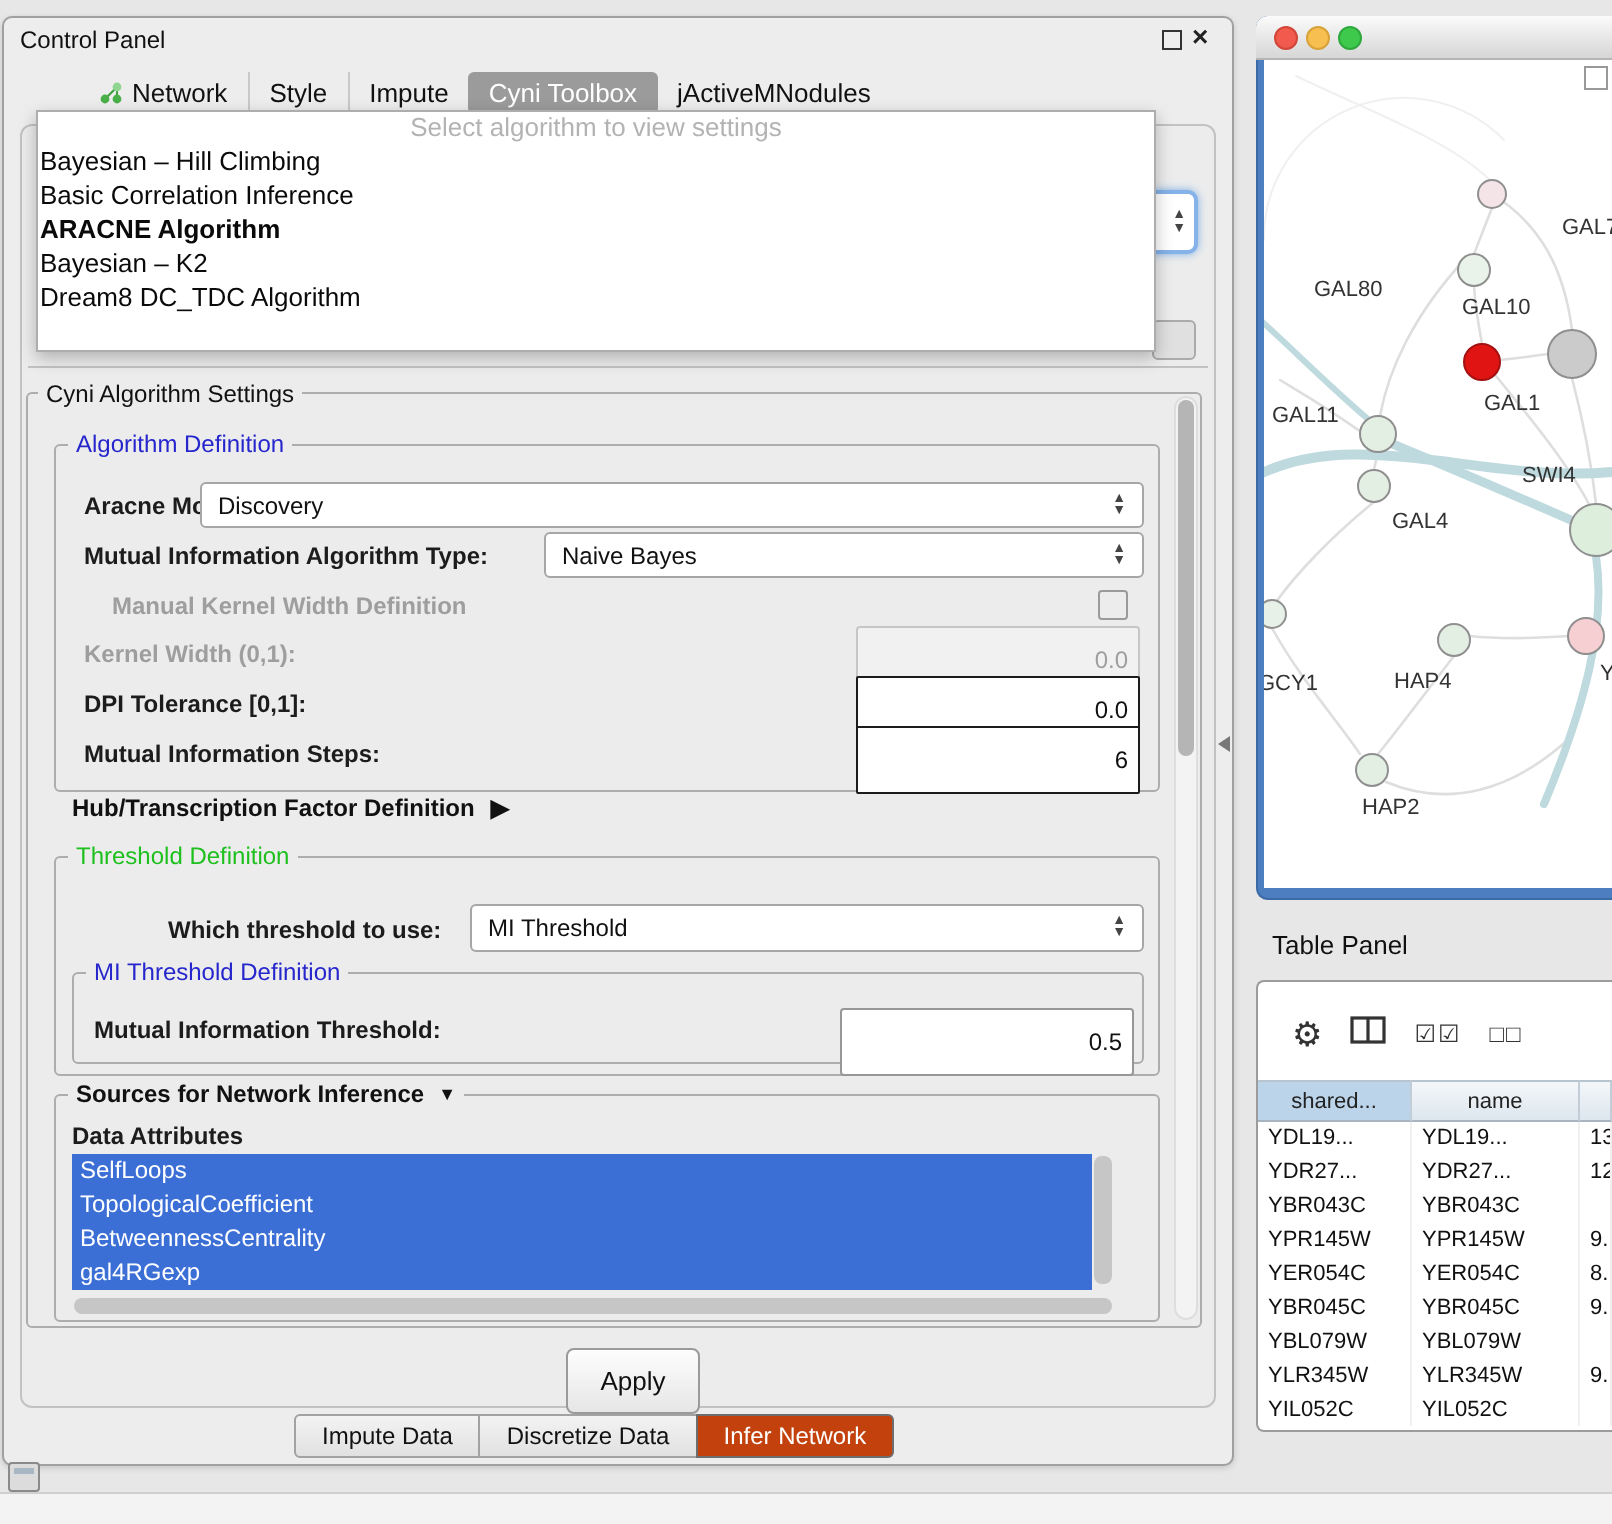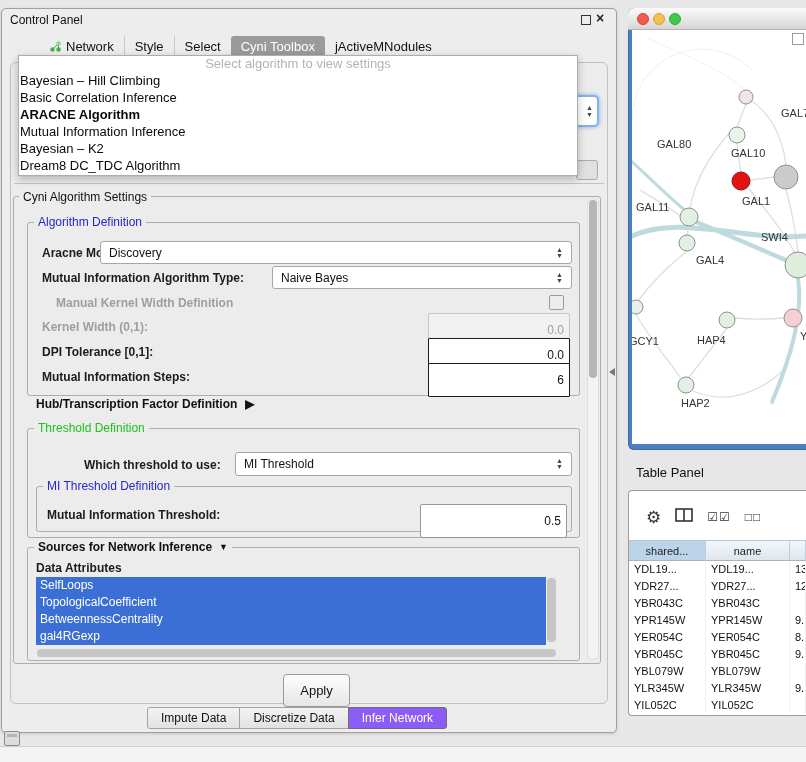--- a/index.html
+++ b/index.html
@@ -87,21 +87,21 @@
 
   #settings-scroll-track{left:587px;top:198px;width:12px;height:462px;background:#f3f3f3;border:1px solid #dedede;border-radius:6px;}
   #settings-scroll-thumb{left:589px;top:200px;width:8px;height:178px;background:#b5b5b5;border-radius:4px;}
 
   #apply-btn{left:270px;top:674px;width:67px;height:33px;background:linear-gradient(#fdfdfd,#e6e6e6);border:1px solid #9a9a9a;border-radius:4px;font-size:13px;color:#111;display:flex;align-items:center;justify-content:center;margin-left:13px;}
 
   #bottom-tabs{left:147px;top:707px;height:22px;display:flex;}
   .btab{padding:0 13px;line-height:20px;border:1px solid #a2a2a2;background:linear-gradient(#f3f3f3,#e1e1e1);font-size:12px;color:#111;margin-left:-1px;white-space:nowrap;}
   .btab:first-child{border-radius:3px 0 0 3px;margin-left:0;}
   .btab:last-child{border-radius:0 3px 3px 0;}
-  .btab.active{background:#8b5cf6;color:#fff;border-color:#6d6d6d;}
+  .btab.active{background:#c2410c;color:#fff;border-color:#6d6d6d;}
 
   #splitter-handle{left:609px;top:368px;width:0;height:0;border-top:4px solid transparent;border-bottom:4px solid transparent;border-right:6px solid #777;}
 
   
   #net-window{left:628px;top:8px;width:178px;height:442px;background:#4d7fc0;border:1px solid #3c6aa6;border-right:none;border-radius:6px 0 0 6px;}
   #net-titlebar{left:628px;top:8px;width:178px;height:22px;background:linear-gradient(#fbfbfb,#d6d6d6);border-bottom:1px solid #b5b5b5;border-radius:6px 0 0 0;}
   .tlight{position:absolute;width:12px;height:12px;border-radius:50%;top:13px;}
   #tl-red{left:637px;background:#f25a4e;border:1px solid #d14638;}
   #tl-yellow{left:653px;background:#f6bf4f;border:1px solid #d8a23a;}
   #tl-green{left:669px;background:#3ec94d;border:1px solid #2ea83c;}
@@ -148,21 +148,21 @@
             <circle cx="8.5" cy="2.5" r="2.2" fill="#8fd48f"></circle>
             <circle cx="8.5" cy="8.5" r="2.2" fill="#49b049"></circle>
           </svg>
         </span>
         <span>Network</span>
       </div>
       <div class="tab">
         <span>Style</span>
       </div>
       <div class="tab">
-        <span>Select</span>
+        <span>Impute</span>
       </div>
       <div class="tab active">
         <span>Cyni Toolbox</span>
       </div>
       <div class="tab">
         <span>jActiveMNodules</span>
       </div>
     </div>
 
   <div class="abs" id="cp-body-frame"></div>
@@ -256,21 +256,20 @@
       <div class="btab">Discretize Data</div>
       <div class="btab active">Infer Network</div>
     </div>
 
   <div class="abs" id="algo-popup">
     <div id="popup-placeholder">Select algorithm to view settings</div>
     <div id="popup-list">
         <div class="popup-item">Bayesian – Hill Climbing</div>
         <div class="popup-item">Basic Correlation Inference</div>
         <div class="popup-item bold">ARACNE Algorithm</div>
-        <div class="popup-item">Mutual Information Inference</div>
         <div class="popup-item">Bayesian – K2</div>
         <div class="popup-item">Dream8 DC_TDC Algorithm</div>
       </div>
   </div>
 
   <div class="abs" id="splitter-handle"></div>
 
   <div class="abs" id="net-window"></div>
   <div class="abs" id="net-titlebar"></div>
   <div class="tlight" id="tl-red"></div>

